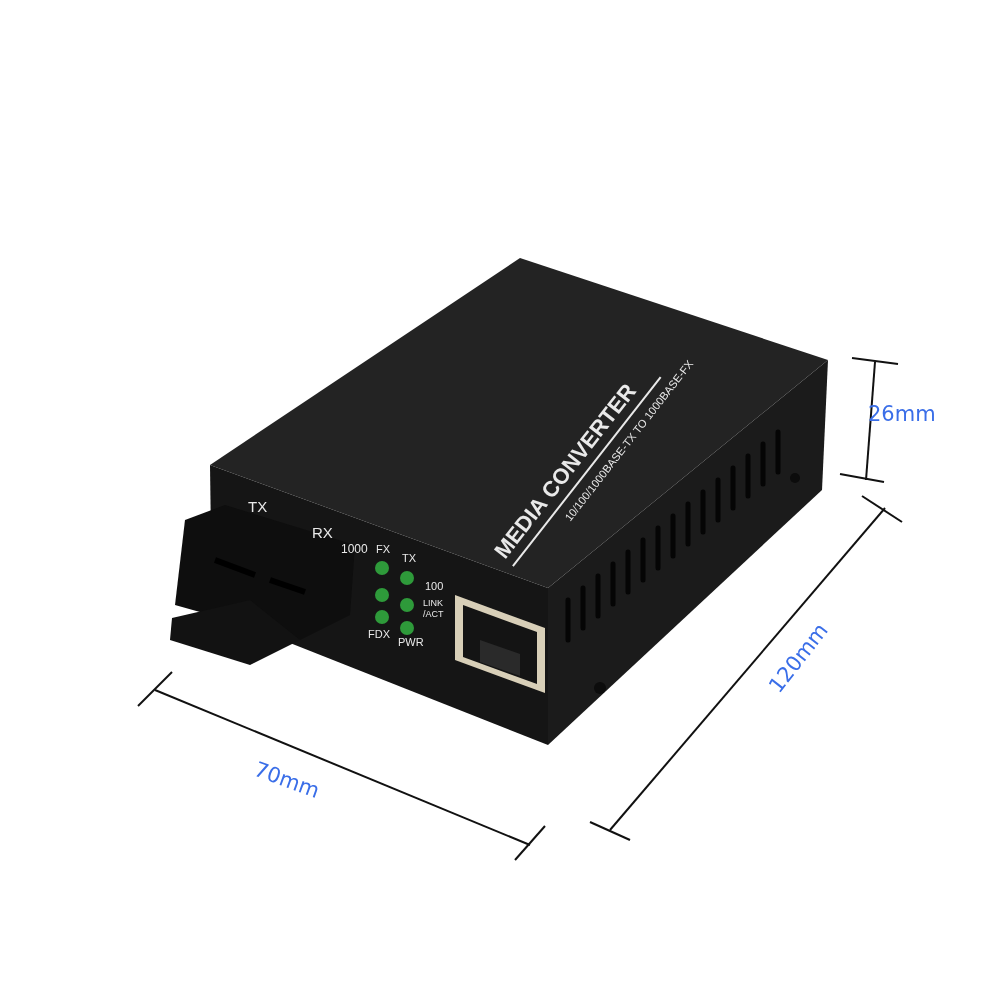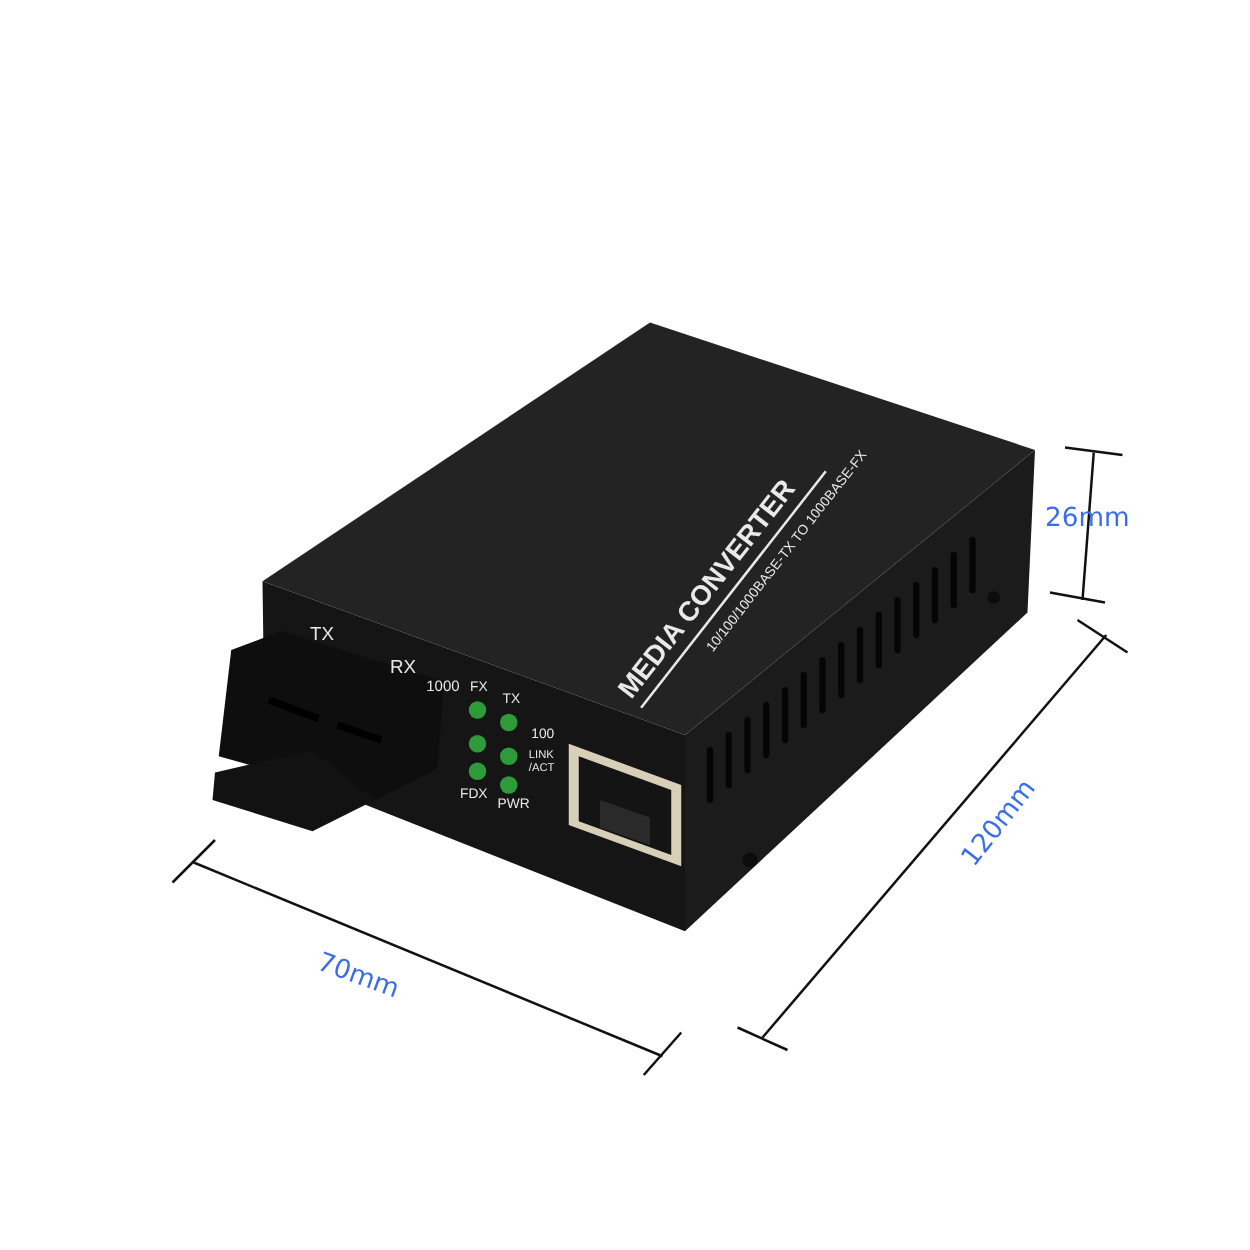--- a/index.html
+++ b/index.html
@@ -84,15 +84,15 @@
     <line x1="840" y1="474" x2="884" y2="482"></line>
     <line x1="610" y1="830" x2="885" y2="508"></line>
     <line x1="862" y1="496" x2="902" y2="522"></line>
     <line x1="590" y1="822" x2="630" y2="840"></line>
     <line x1="155" y1="690" x2="530" y2="845"></line>
     <line x1="138" y1="706" x2="172" y2="672"></line>
     <line x1="515" y1="860" x2="545" y2="826"></line>
   </g>
 </svg>
 
-<div class="dim-label" style="left:836px;top:402px;">26mm</div>
+<div class="dim-label" style="left:868px;top:402px;">26mm</div>
 <div class="dim-label" style="left:758px;top:646px;transform:rotate(-52deg);">120mm</div>
 <div class="dim-label" style="left:253px;top:768px;transform:rotate(20deg);">70mm</div>
 
 </body></html>

